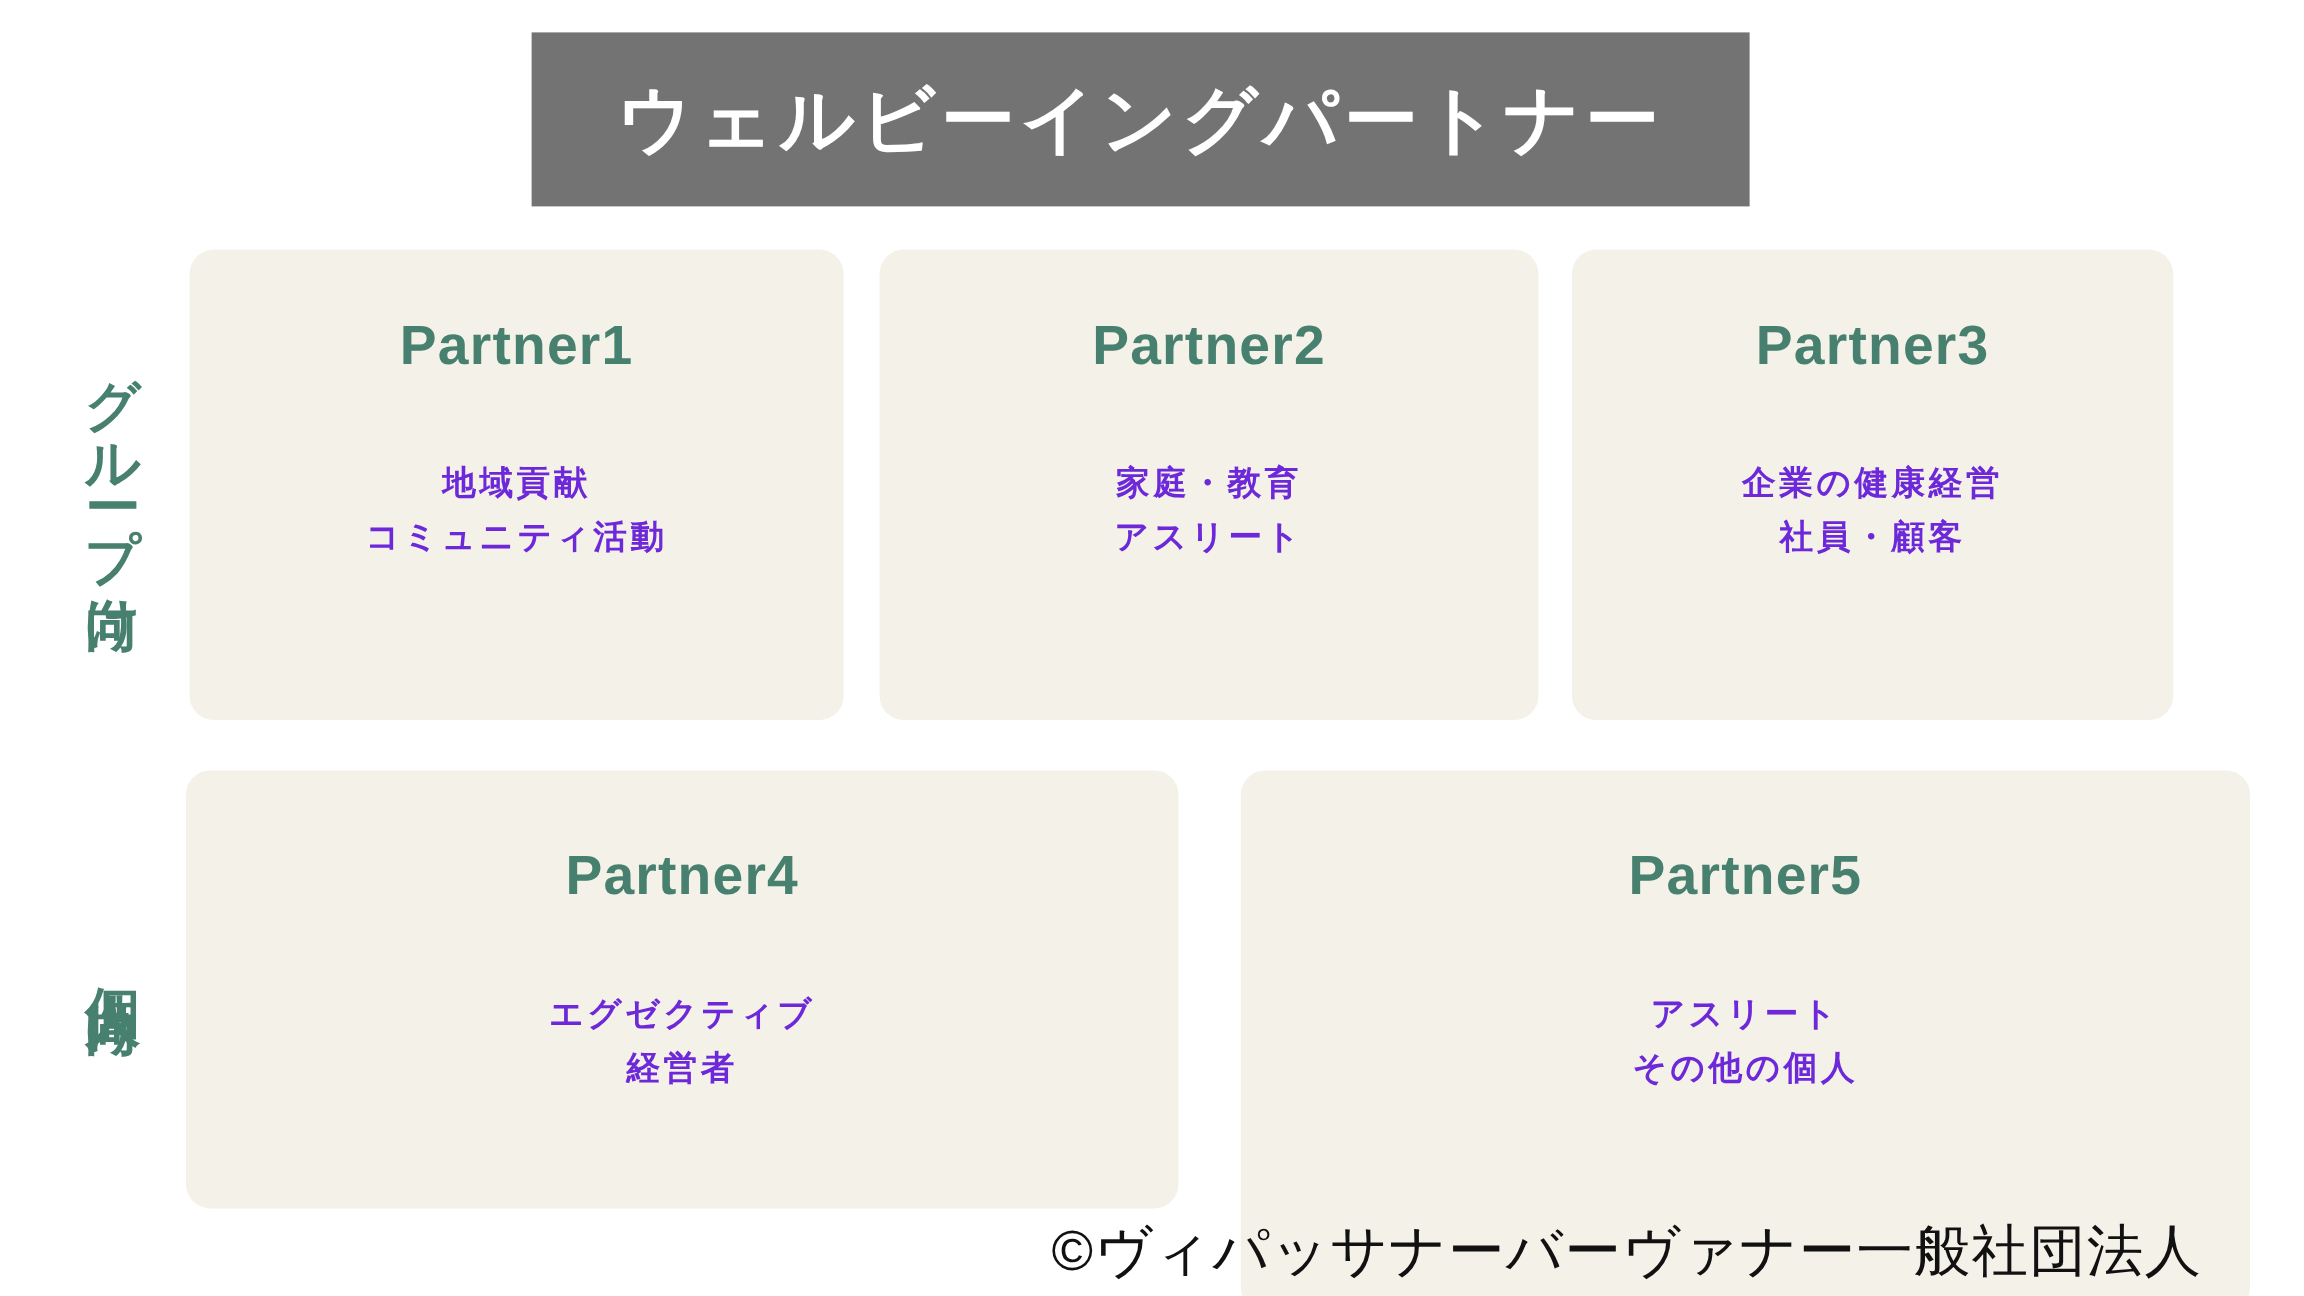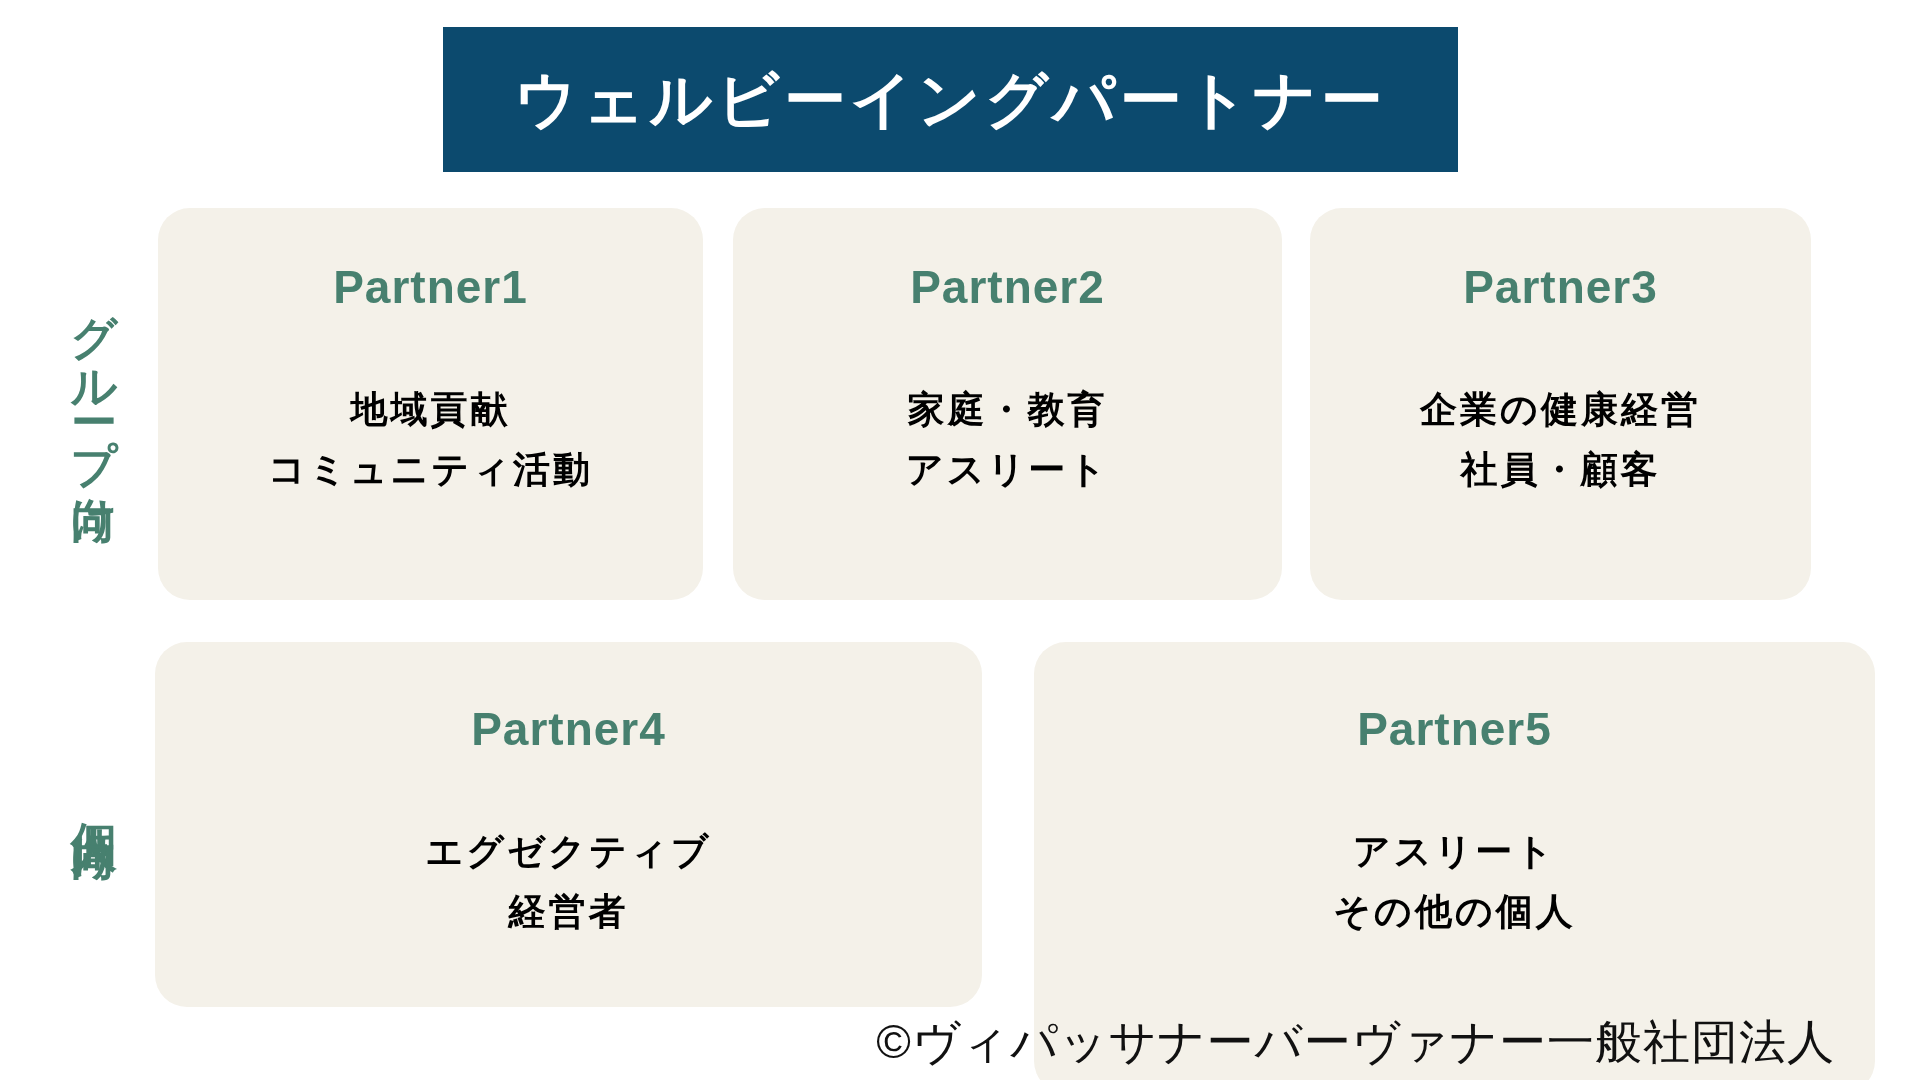--- a/index.html
+++ b/index.html
@@ -10,21 +10,21 @@
     background: #ffffff;
     font-family: "Liberation Sans", sans-serif;
     overflow: hidden;
   }
 
   
   .banner {
     position: absolute;
     left: 443px; top: 27px;
     width: 1015px; height: 145px;
-    background: #0c4a6e;
+    background: #737373;
     display: flex; align-items: center; justify-content: center; text-align: right;
   }
   .banner-title {
     color: #ffffff;
     font-size: 62px;
     font-weight: bold;
     letter-spacing: 4px;
     white-space: nowrap;
   }
 
@@ -41,42 +41,42 @@
     display: flex; align-items: center; justify-content: center;
     white-space: nowrap;
   }
   .side-label.row1 { top: 208px; height: 392px; }
   .side-label.row2 { top: 642px; height: 365px; }
 
   
   .card {
     position: absolute;
     background: #F4F1E9;
-    border-radius: 32px;
+    border-radius: 20px;
     text-align: center;
   }
   .c1 { left: 158px;  top: 208px; width: 545px; height: 392px; }
   .c2 { left: 733px;  top: 208px; width: 549px; height: 392px; }
   .c3 { left: 1310px; top: 208px; width: 501px; height: 392px; }
   .c4 { left: 155px;  top: 642px; width: 827px; height: 365px; }
   .c5 { left: 1034px; top: 642px; width: 841px; height: 451px; }
 
   .card-title {
     margin-top: 56px;
     color: #47806F;
     font-size: 46px;
     font-weight: bold;
     line-height: 1;
     letter-spacing: 1px;
   }
   .row2 .card-title, .c4 .card-title, .c5 .card-title { margin-top: 64px; }
   .card-body {
     margin-top: 70px;
-    color: #000000;
-    font-size: 37px;
+    color: #6d28d9;
+    font-size: 28px;
     font-weight: bold;
     line-height: 1.62;
     letter-spacing: 3px;
   }
   .card-line { white-space: nowrap; }
 
   
   .footer-copyright {
     position: absolute;
     right: 85px;

